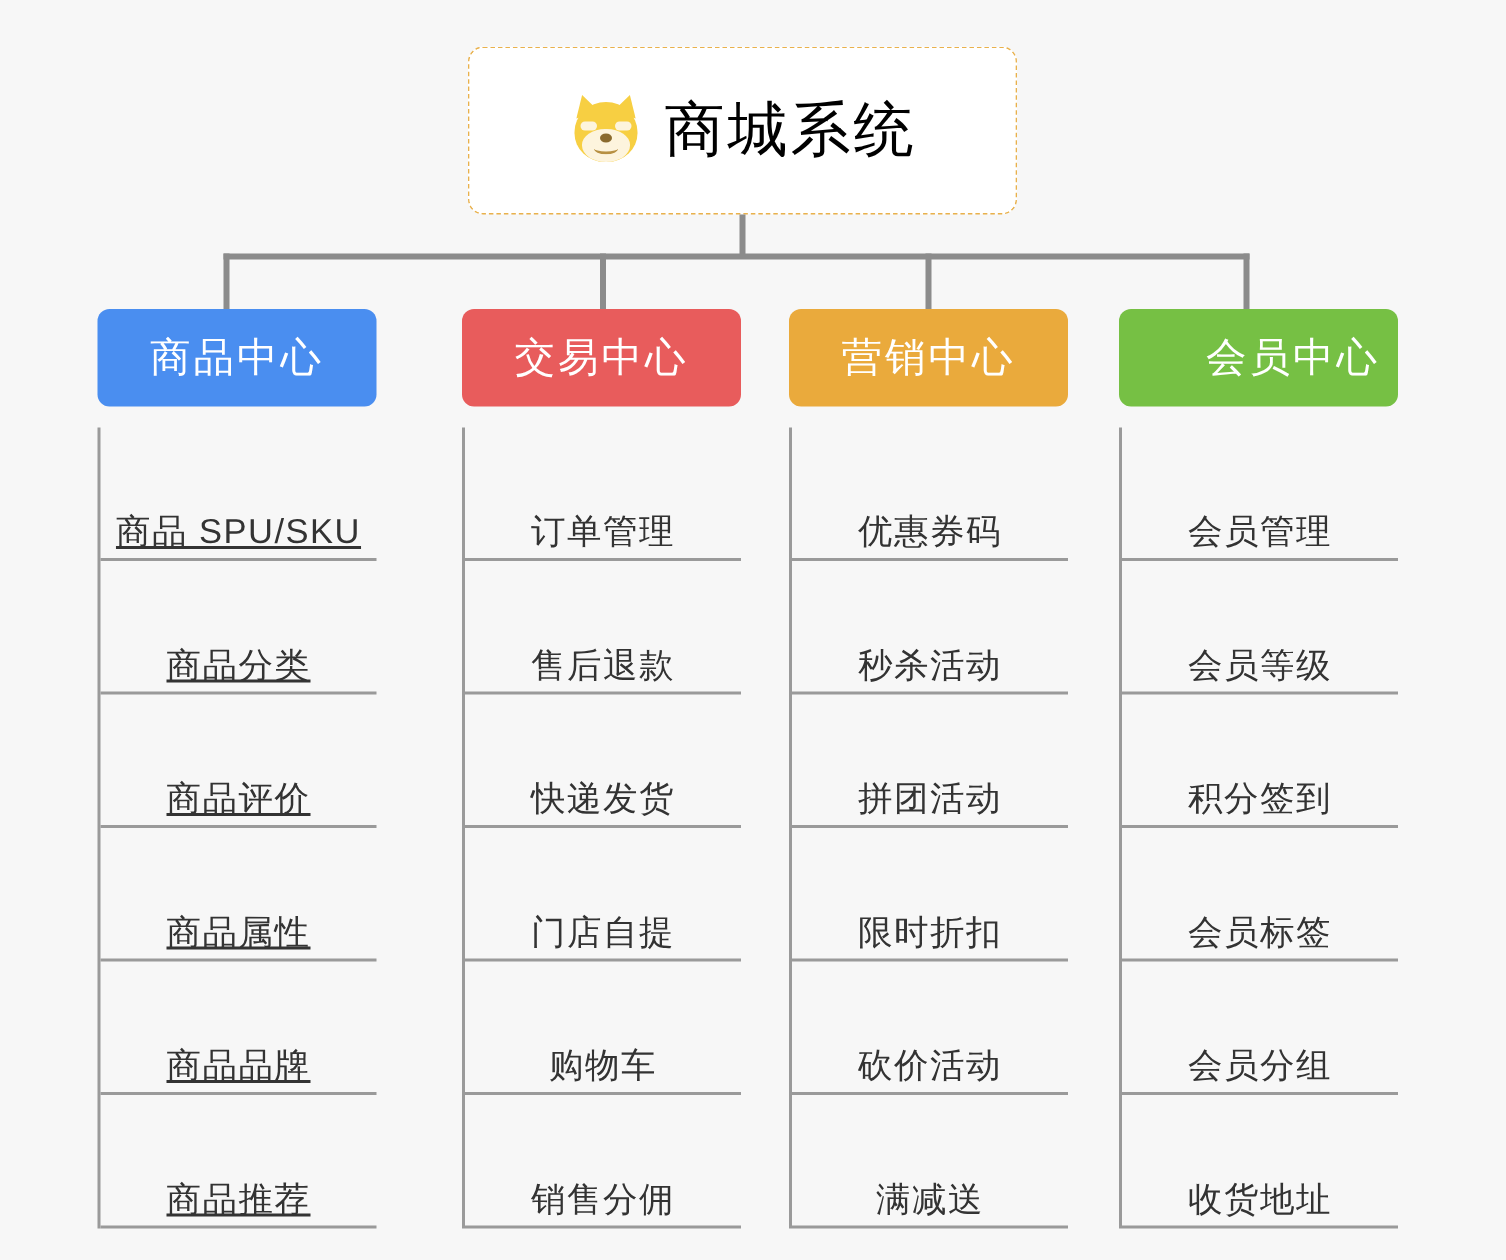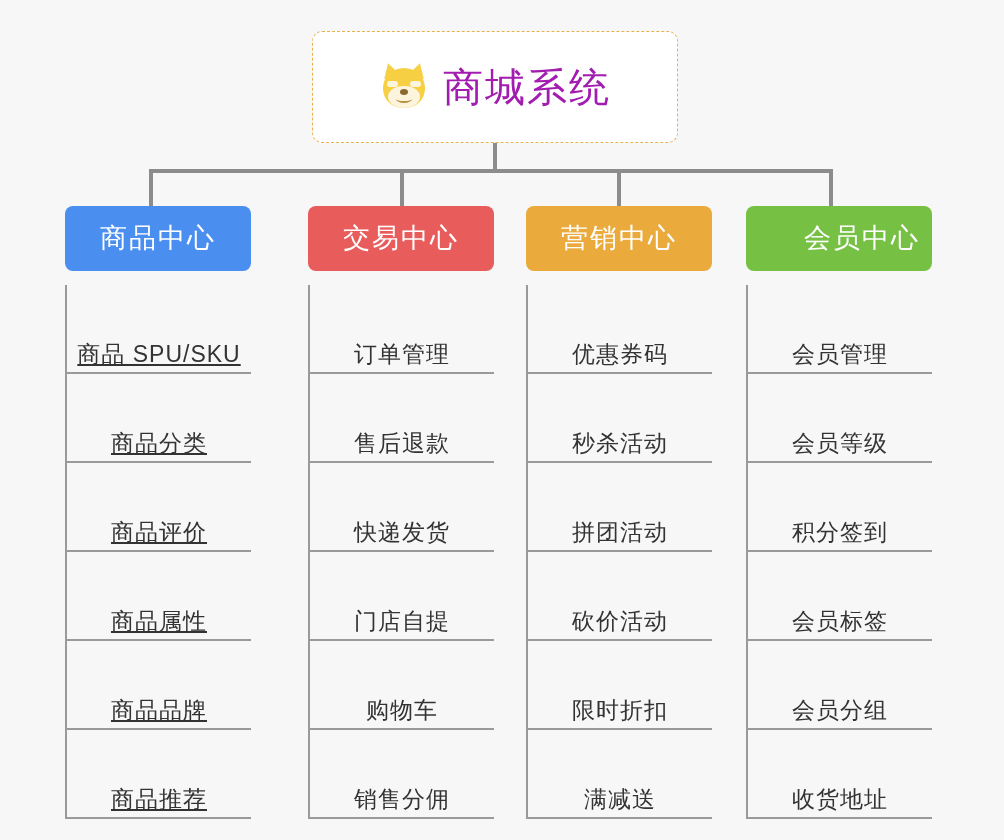--- a/index.html
+++ b/index.html
@@ -39,21 +39,21 @@
     gap: 14px;
   }
   .root-emoji {
     width: 50px;
     height: 50px;
     position: relative;
     flex: 0 0 auto;
   }
   .root-title {
     font-size: 40px;
-    color: #a21caf;
+    color: #000000;
     letter-spacing: 2px;
     line-height: 1;
     white-space: nowrap;
   }
 
   
   .conn {
     position: absolute;
     background: #8c8c8c;
   }
@@ -236,22 +236,22 @@
   </div>
 
   <div class="column col-3">
     <div class="cat-box cat-orange">
       <span>营销中心</span>
     </div>
     <div class="leaf-list">
       <div class="leaf-item">优惠券码</div>
       <div class="leaf-item">秒杀活动</div>
       <div class="leaf-item">拼团活动</div>
+      <div class="leaf-item">限时折扣</div>
       <div class="leaf-item">砍价活动</div>
-      <div class="leaf-item">限时折扣</div>
       <div class="leaf-item">满减送</div>
     </div>
   </div>
 
   <div class="column col-4">
     <div class="cat-box cat-green">
       <span>会员中心</span>
     </div>
     <div class="leaf-list">
       <div class="leaf-item">会员管理</div>

